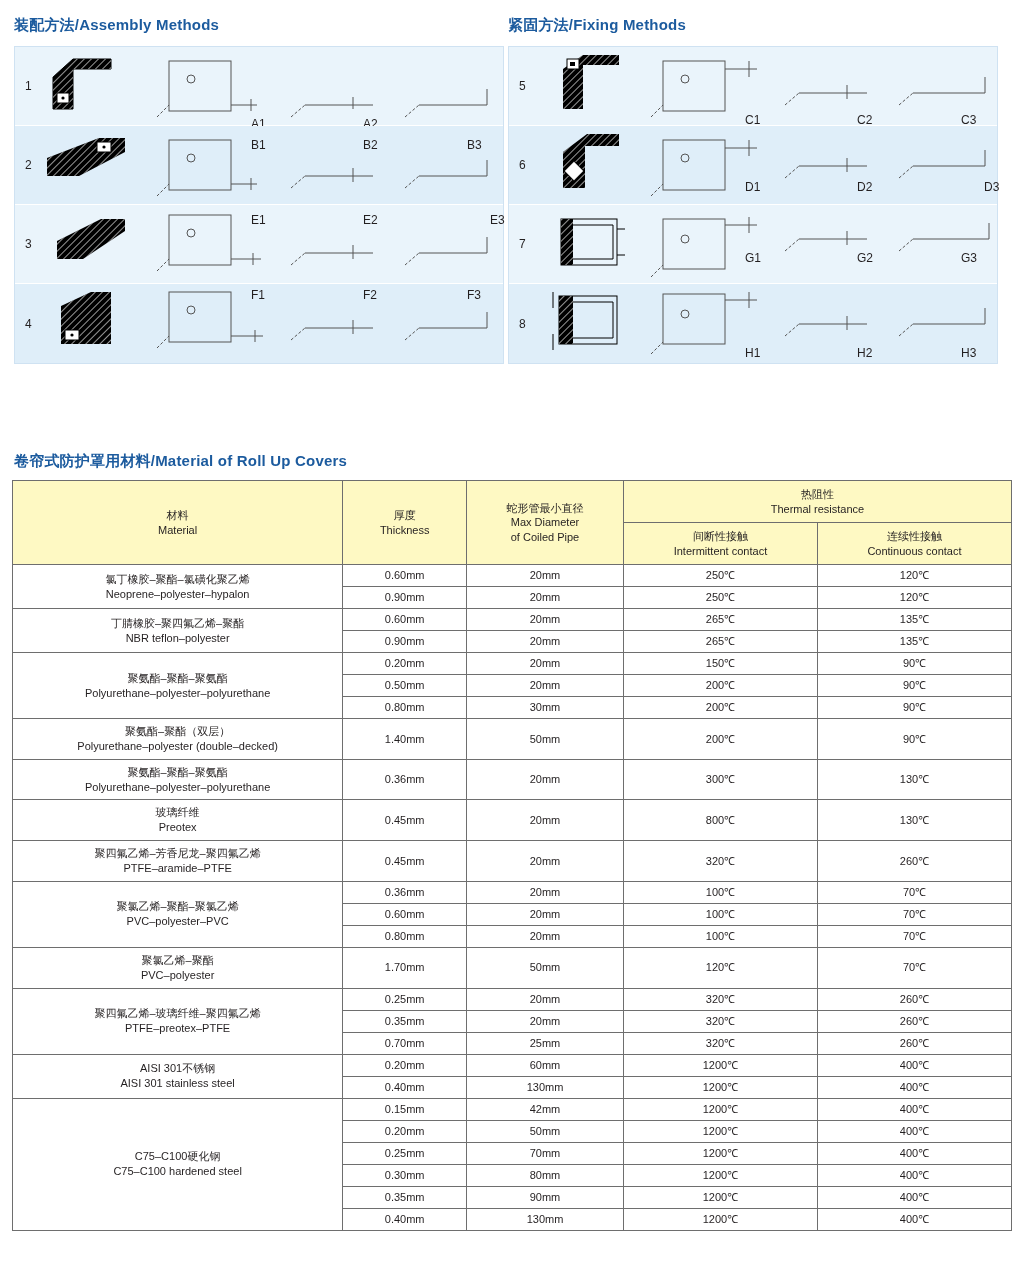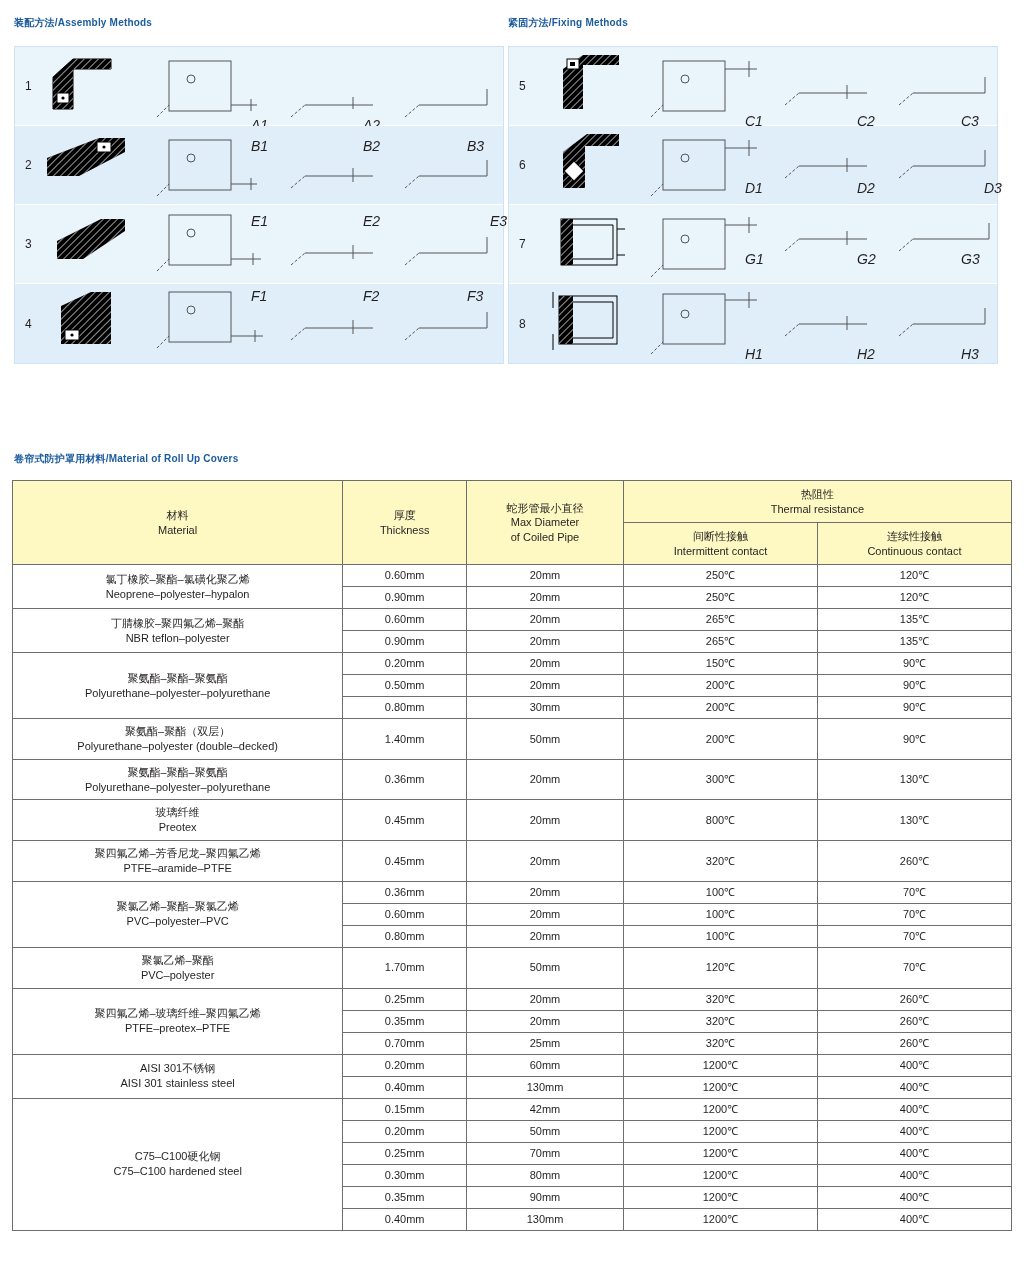--- a/index.html
+++ b/index.html
@@ -7,21 +7,21 @@
     margin: 0; padding: 0;
     width: 1024px; height: 1274px;
     background: #ffffff;
     font-family: "Liberation Sans", sans-serif;
     color: #231f20;
   }
   .page { position: relative; width: 1024px; height: 1274px; overflow: hidden; }
 
   
   .sec-head {
-    font-size: 10px;
+    font-size: 15px;
     font-weight: bold;
     color: #1c5b9e;
     letter-spacing: 0.2px;
   }
   #head-assembly { position: absolute; left: 14px; top: 16px; }
   #head-fixing   { position: absolute; left: 508px; top: 16px; }
   #head-material { position: absolute; left: 14px; top: 452px; }
 
   
   .panel {
@@ -51,23 +51,22 @@
   }
 
   .cellsvg { position: absolute; top: 0; }
   .c0 { left: 24px;  width: 110px; height: 79px; }
   .c1 { left: 136px; width: 124px; height: 79px; }
   .c2 { left: 262px; width: 112px; height: 79px; }
   .c3 { left: 376px; width: 112px; height: 79px; }
 
   .code {
     position: absolute;
-    font-size: 14px;
+    font-size: 12px;
     color: #231f20;
-    font-style: italic;
   }
 
   
   #mat-table {
     position: absolute;
     left: 12px;
     top: 480px;
     width: 1000px;
     border-collapse: collapse;
     font-size: 11px;

